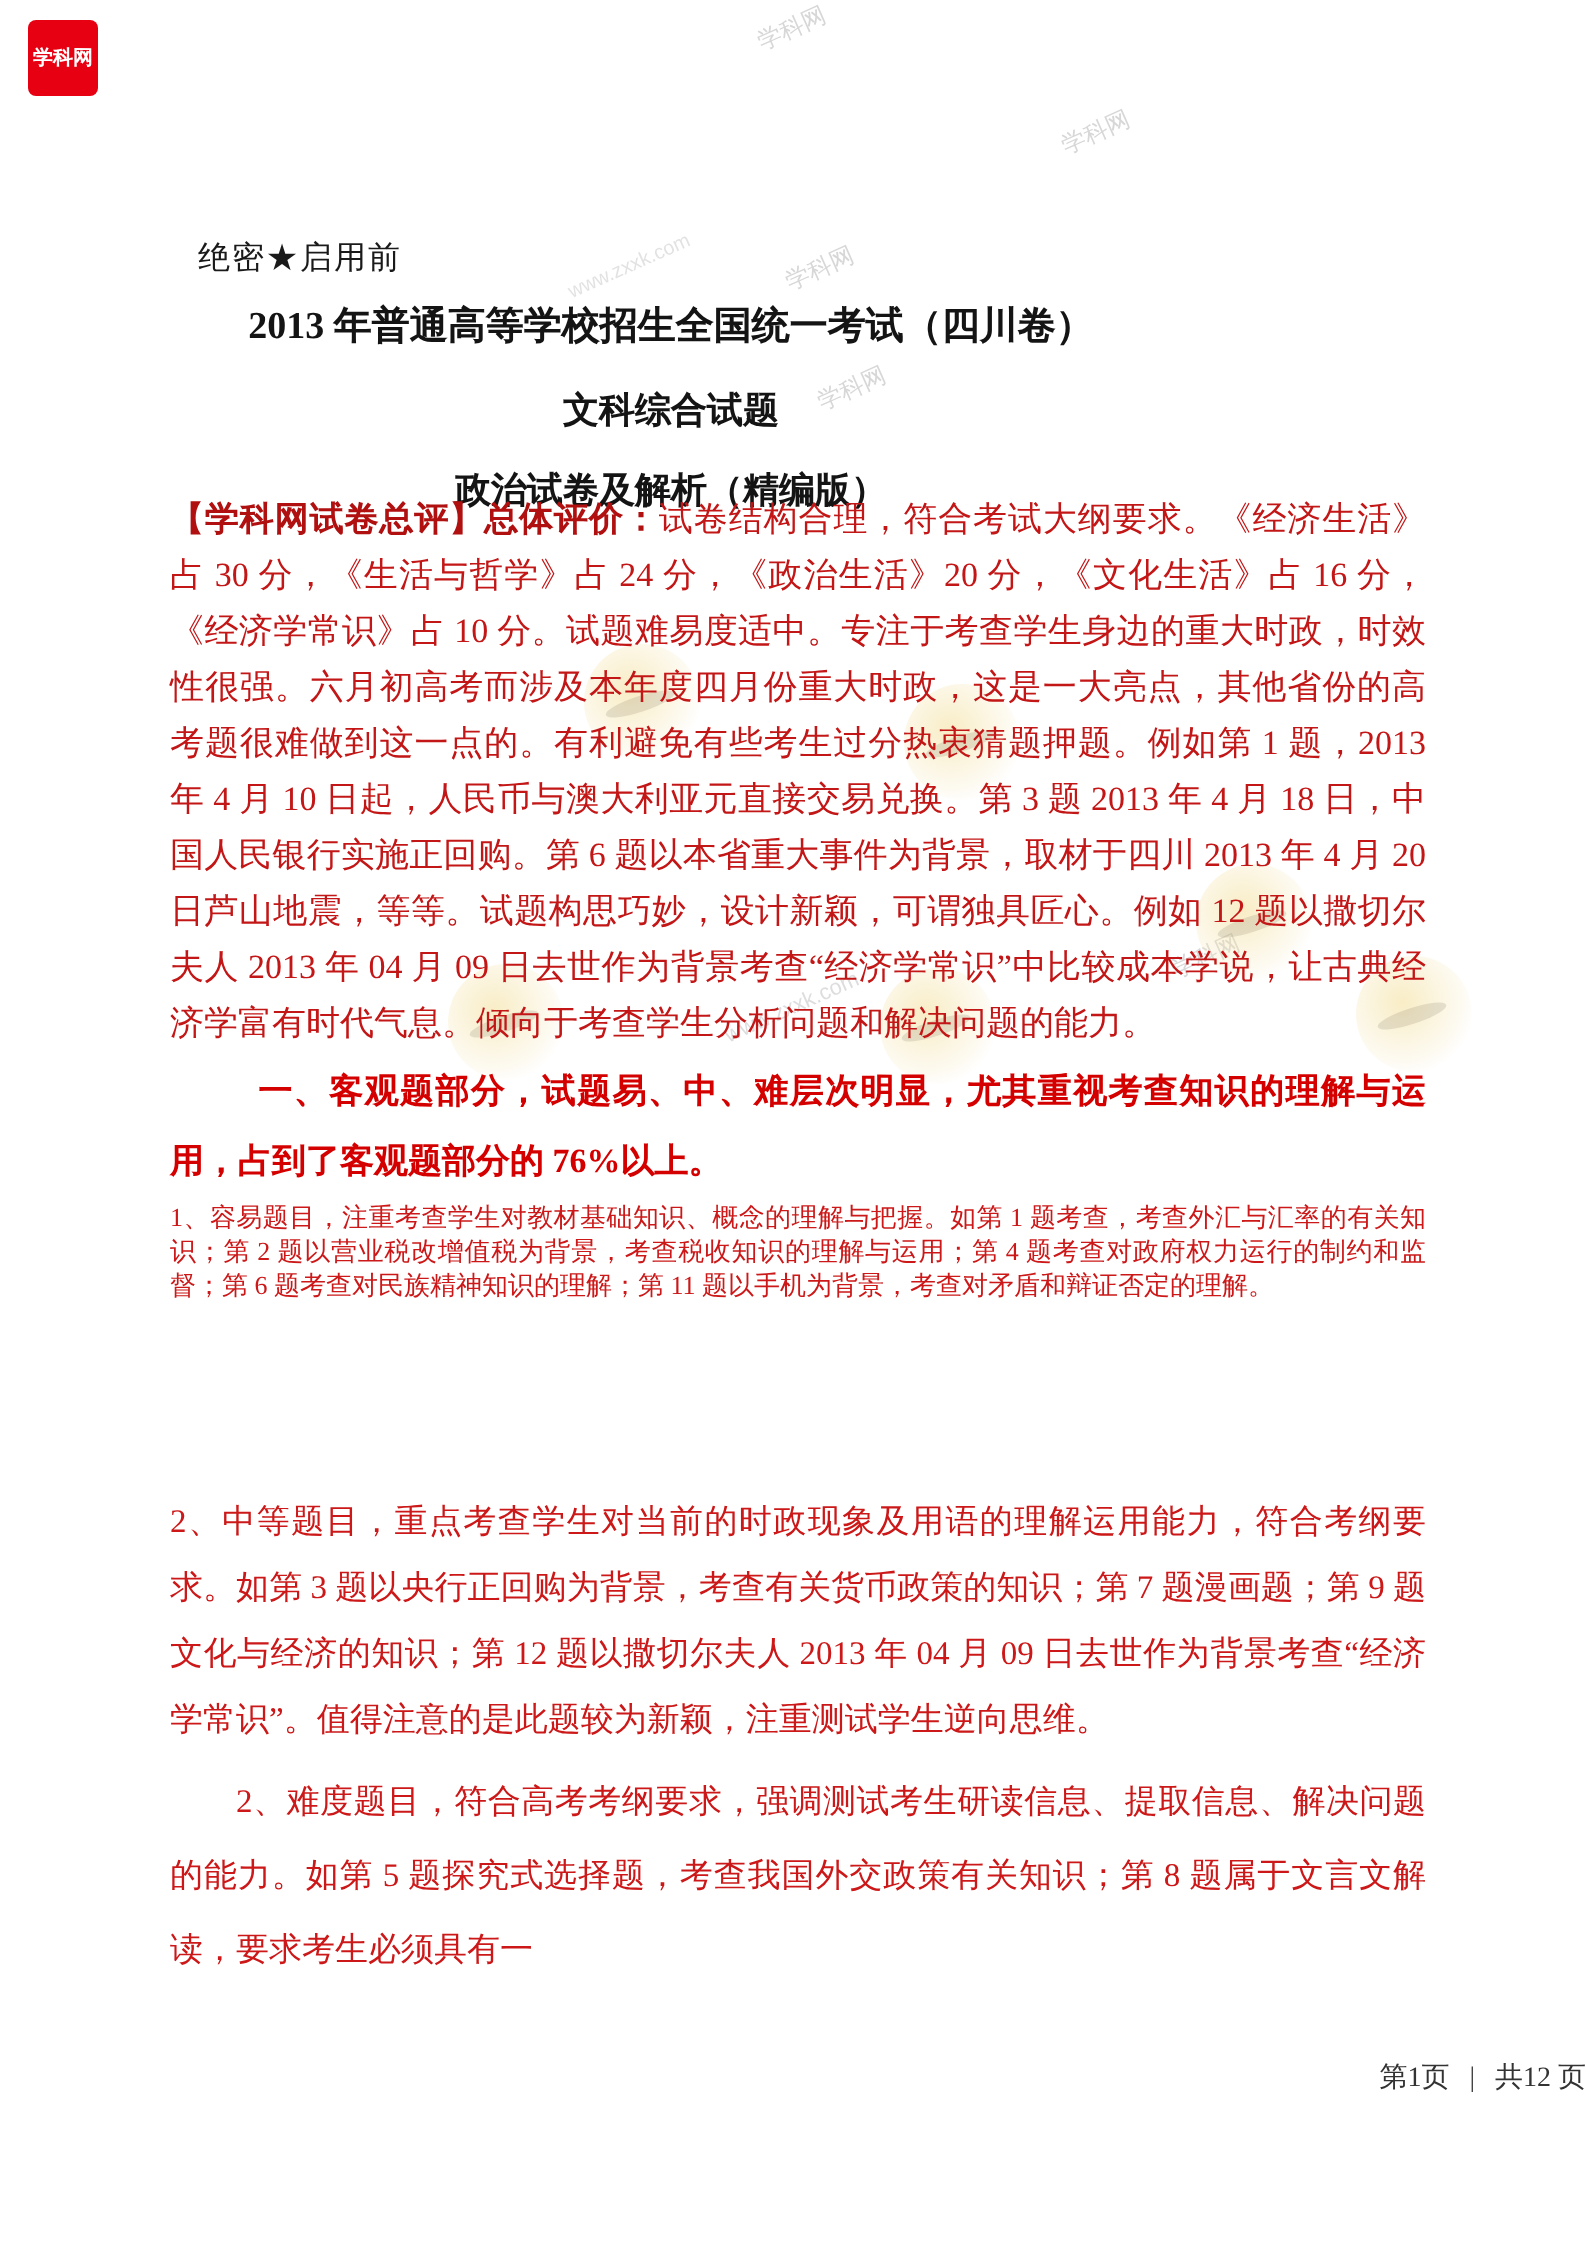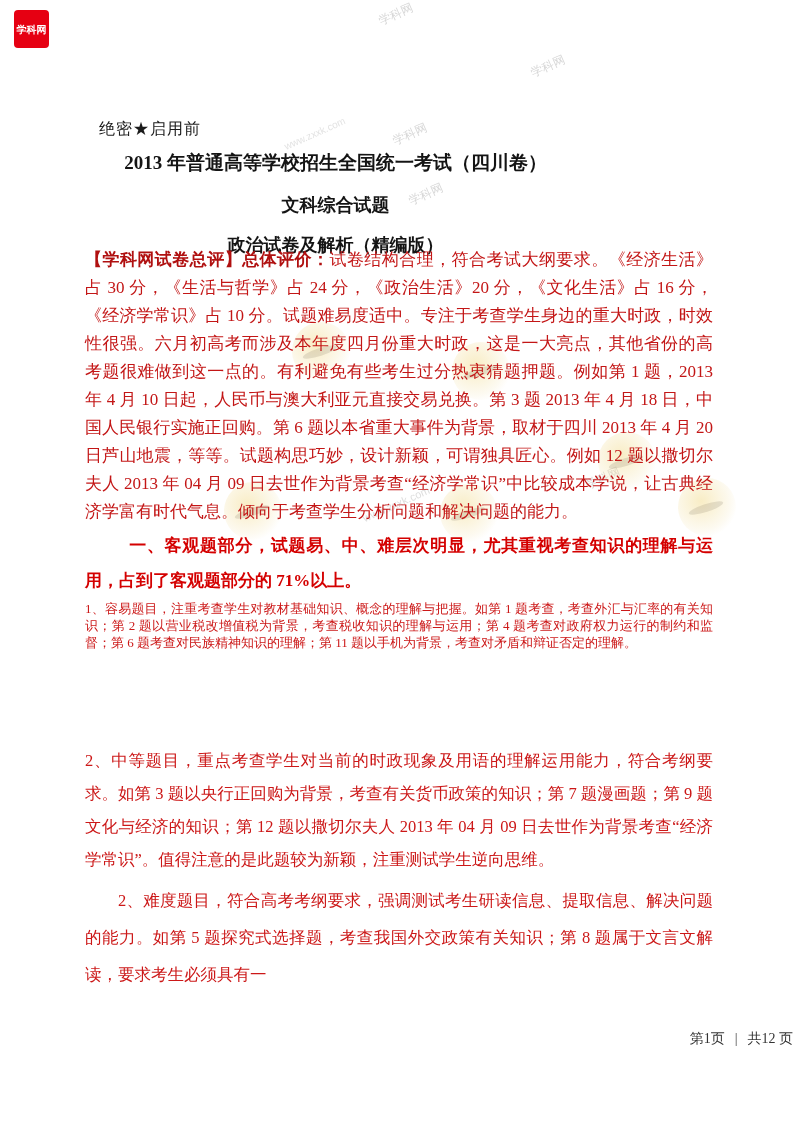--- a/index.html
+++ b/index.html
@@ -110,21 +110,21 @@
   <div class="secrecy">绝密★启用前</div>
 
   <div class="title-block">
     <p class="title-line l1">2013 年普通高等学校招生全国统一考试（四川卷）</p>
     <p class="title-line l2">文科综合试题</p>
     <p class="title-line l3">政治试卷及解析（精编版）</p>
   </div>
 
   <p class="body-col jtext overview"><span class="tag">【学科网试卷总评】</span><span class="lead">总体评价：</span><span>试卷结构合理，符合考试大纲要求。《经济生活》占 30 分，《生活与哲学》占 24 分，《政治生活》20 分，《文化生活》占 16 分，《经济学常识》占 10 分。试题难易度适中。专注于考查学生身边的重大时政，时效性很强。六月初高考而涉及本年度四月份重大时政，这是一大亮点，其他省份的高考题很难做到这一点的。有利避免有些考生过分热衷猜题押题。例如第 1 题，2013 年 4 月 10 日起，人民币与澳大利亚元直接交易兑换。第 3 题 2013 年 4 月 18 日，中国人民银行实施正回购。第 6 题以本省重大事件为背景，取材于四川 2013 年 4 月 20 日芦山地震，等等。试题构思巧妙，设计新颖，可谓独具匠心。例如 12 题以撒切尔夫人 2013 年 04 月 09 日去世作为背景考查“经济学常识”中比较成本学说，让古典经济学富有时代气息。倾向于考查学生分析问题和解决问题的能力。</span></p>
 
-  <p class="body-col jtext sec-heading">一、客观题部分，试题易、中、难层次明显，尤其重视考查知识的理解与运用，占到了客观题部分的 71%以上。</p>
+  <p class="body-col jtext sec-heading">一、客观题部分，试题易、中、难层次明显，尤其重视考查知识的理解与运用，占到了客观题部分的 76%以上。</p>
 
   <p class="body-col jtext para1">1、容易题目，注重考查学生对教材基础知识、概念的理解与把握。如第 1 题考查，考查外汇与汇率的有关知识；第 2 题以营业税改增值税为背景，考查税收知识的理解与运用；第 4 题考查对政府权力运行的制约和监督；第 6 题考查对民族精神知识的理解；第 11 题以手机为背景，考查对矛盾和辩证否定的理解。</p>
   <p class="body-col jtext para2">2、中等题目，重点考查学生对当前的时政现象及用语的理解运用能力，符合考纲要求。如第 3 题以央行正回购为背景，考查有关货币政策的知识；第 7 题漫画题；第 9 题文化与经济的知识；第 12 题以撒切尔夫人 2013 年 04 月 09 日去世作为背景考查“经济学常识”。值得注意的是此题较为新颖，注重测试学生逆向思维。</p>
   <p class="body-col jtext para3">2、难度题目，符合高考考纲要求，强调测试考生研读信息、提取信息、解决问题的能力。如第 5 题探究式选择题，考查我国外交政策有关知识；第 8 题属于文言文解读，要求考生必须具有一</p>
 
   <div class="footer">
     <span>第1页</span><span class="sep">|</span><span>共12 页</span>
   </div>
 
 </div>

